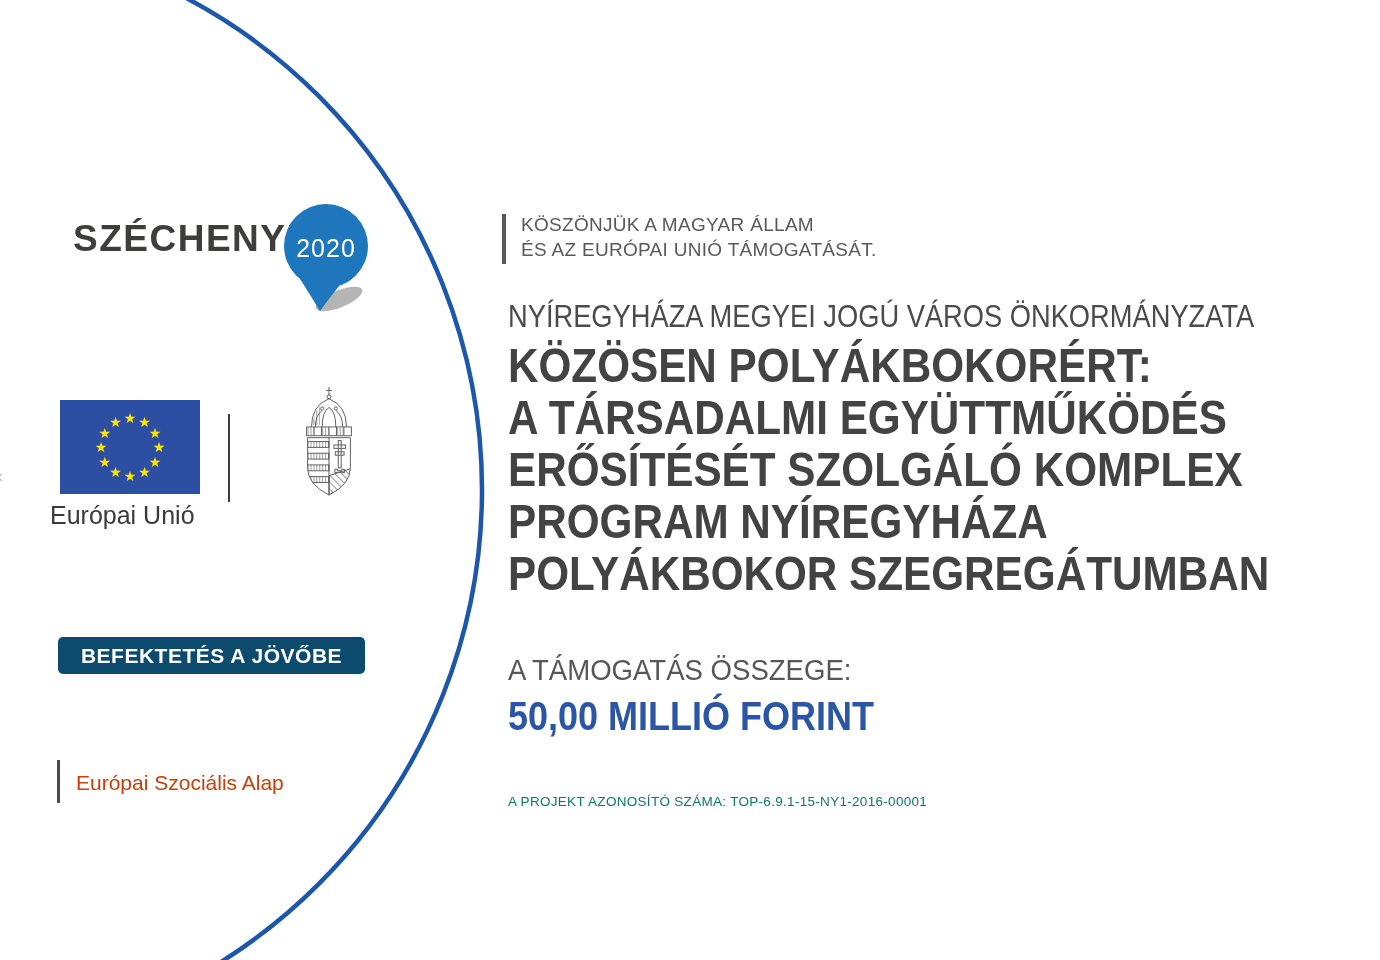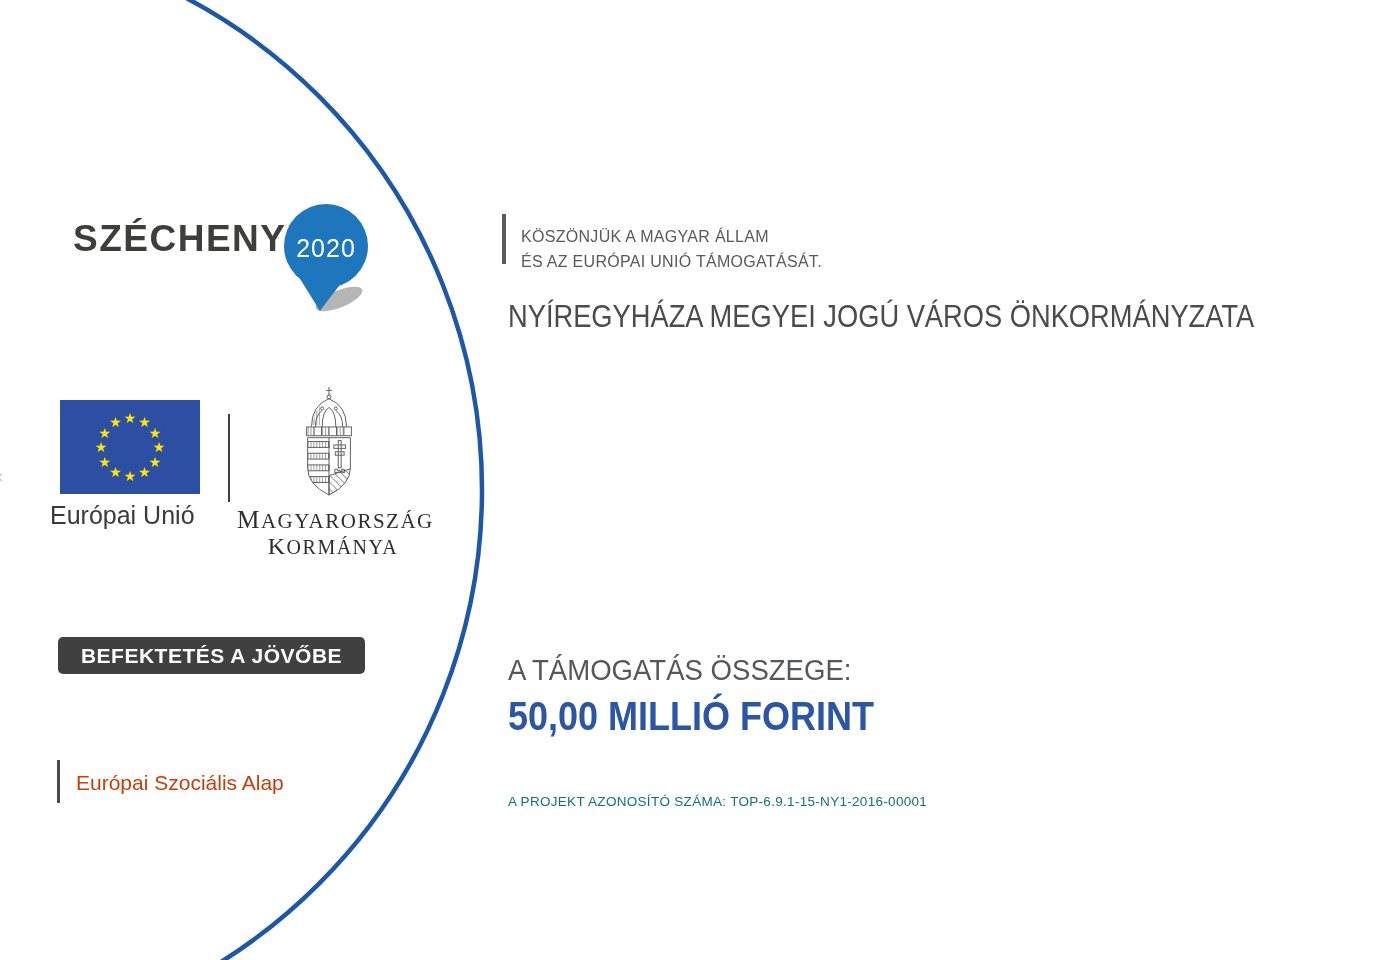--- a/index.html
+++ b/index.html
@@ -38,21 +38,21 @@
   .invest { left:58px; top:637px; width:307px; height:37px; border-radius:5px;
             display:flex; align-items:center; justify-content:center; }
   .invest span { color:#fff; font-weight:bold; font-size:21px; letter-spacing:0.5px; }
 
   
   .esf-bar { left:57px; top:760px; width:3px; height:43px; background:#4a4a4a; }
   .esf-label { left:76px; top:771px; font-size:21px; color:#c2410c; }
 
   
   .thanks-bar { left:502px; top:214px; width:4px; height:50px; background:#59595b; }
-  .thanks { left:521px; top:224px; font-size:16px; line-height:25px;
+  .thanks { left:521px; top:212px; font-size:19px; line-height:25px;
             color:#59595b; letter-spacing:0.3px; }
 
   
   .org { left:508px; top:299px; font-size:31px; color:#4b4b4b; white-space:nowrap;
          transform:scaleX(0.88); transform-origin:left top; }
   .title { left:508px; top:340px; color:#434343; }
   .title div { font-size:48px; font-weight:bold; line-height:52px; white-space:nowrap;
                transform:scaleX(0.88); transform-origin:left top; }
   .grant-label { left:508px; top:654px; font-size:29px; color:#56575a; white-space:nowrap;
                  transform:scaleX(0.95); transform-origin:left top; }
@@ -135,39 +135,42 @@
         <path d="M38,92 L60,85 L60,92 Q60,101 38,112 Z" fill="url(#dhatch)"></path>
       </g>
       <path d="M38,53 V112"></path>
       <rect x="47.5" y="56" width="3" height="28"></rect>
       <rect x="43" y="60.5" width="12" height="3.5"></rect>
       <rect x="44.5" y="67.5" width="9" height="3.5"></rect>
       <path d="M44,89 V85.5 H47 V87 H51 V85.5 H54 V89 Q49,87.5 44,89 Z"></path>
     </g>
   </svg>
 
-  <div class="abs gov">
-    <div class="l1">MAGYARORSZÁG</div>
-    <div class="l2">KORMÁNYA</div>
-  </div>
 
-  <div class="abs invest" style="background:#404040;">
+  <div class="abs invest" style="background:#0c4a6e;">
     <span>BEFEKTETÉS A JÖVŐBE</span>
   </div>
 
   <div class="abs esf-bar"></div>
   <div class="abs esf-label">Európai Szociális Alap</div>
 
   <div class="abs thanks-bar"></div>
   <div class="abs thanks">
     <div>KÖSZÖNJÜK A MAGYAR ÁLLAM</div>
     <div>ÉS AZ EURÓPAI UNIÓ TÁMOGATÁSÁT.</div>
   </div>
 
   <div class="abs org">NYÍREGYHÁZA MEGYEI JOGÚ VÁROS ÖNKORMÁNYZATA</div>
 
+  <div class="abs title">
+    <div>KÖZÖSEN POLYÁKBOKORÉRT:</div>
+    <div>A TÁRSADALMI EGYÜTTMŰKÖDÉS</div>
+    <div>ERŐSÍTÉSÉT SZOLGÁLÓ KOMPLEX</div>
+    <div>PROGRAM NYÍREGYHÁZA</div>
+    <div>POLYÁKBOKOR SZEGREGÁTUMBAN</div>
+  </div>
 
   <div class="abs grant-label">A TÁMOGATÁS ÖSSZEGE:</div>
   <div class="abs grant-amount" style="color:#2b56a6;">50,00 MILLIÓ FORINT</div>
 
   <div class="abs project-id">A PROJEKT AZONOSÍTÓ SZÁMA: TOP-6.9.1-15-NY1-2016-00001</div>
 
 </div>
 
 </body></html>

